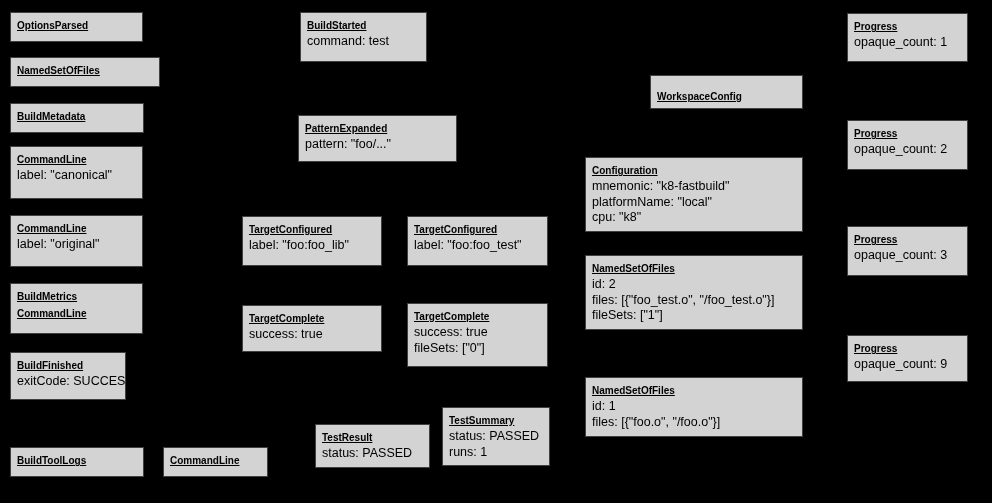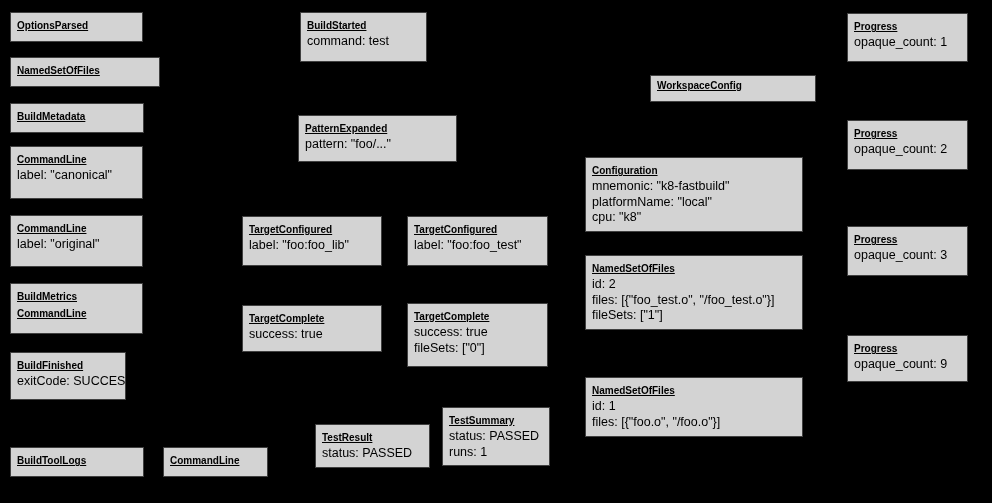--- a/index.html
+++ b/index.html
@@ -100,21 +100,21 @@
     <span class="t">TestResult</span>
     <span class="a">status: PASSED</span>
   </div>
 
   <div class="node" style="left:442px;top:407px;width:108px;min-height:57px">
     <span class="t">TestSummary</span>
     <span class="a">status: PASSED</span>
     <span class="a">runs: 1</span>
   </div>
 
-  <div class="node" style="left:650px;top:75px;width:166px;min-height:27px;padding-top:1px;padding-bottom:3px">
+  <div class="node" style="left:650px;top:75px;width:153px;min-height:27px;padding-top:12px;padding-bottom:3px">
     <span class="t">WorkspaceConfig</span>
   </div>
 
   <div class="node" style="left:585px;top:157px;width:218px;min-height:75px">
     <span class="t">Configuration</span>
     <span class="a">mnemonic: "k8-fastbuild"</span>
     <span class="a">platformName: "local"</span>
     <span class="a">cpu: "k8"</span>
   </div>
 

